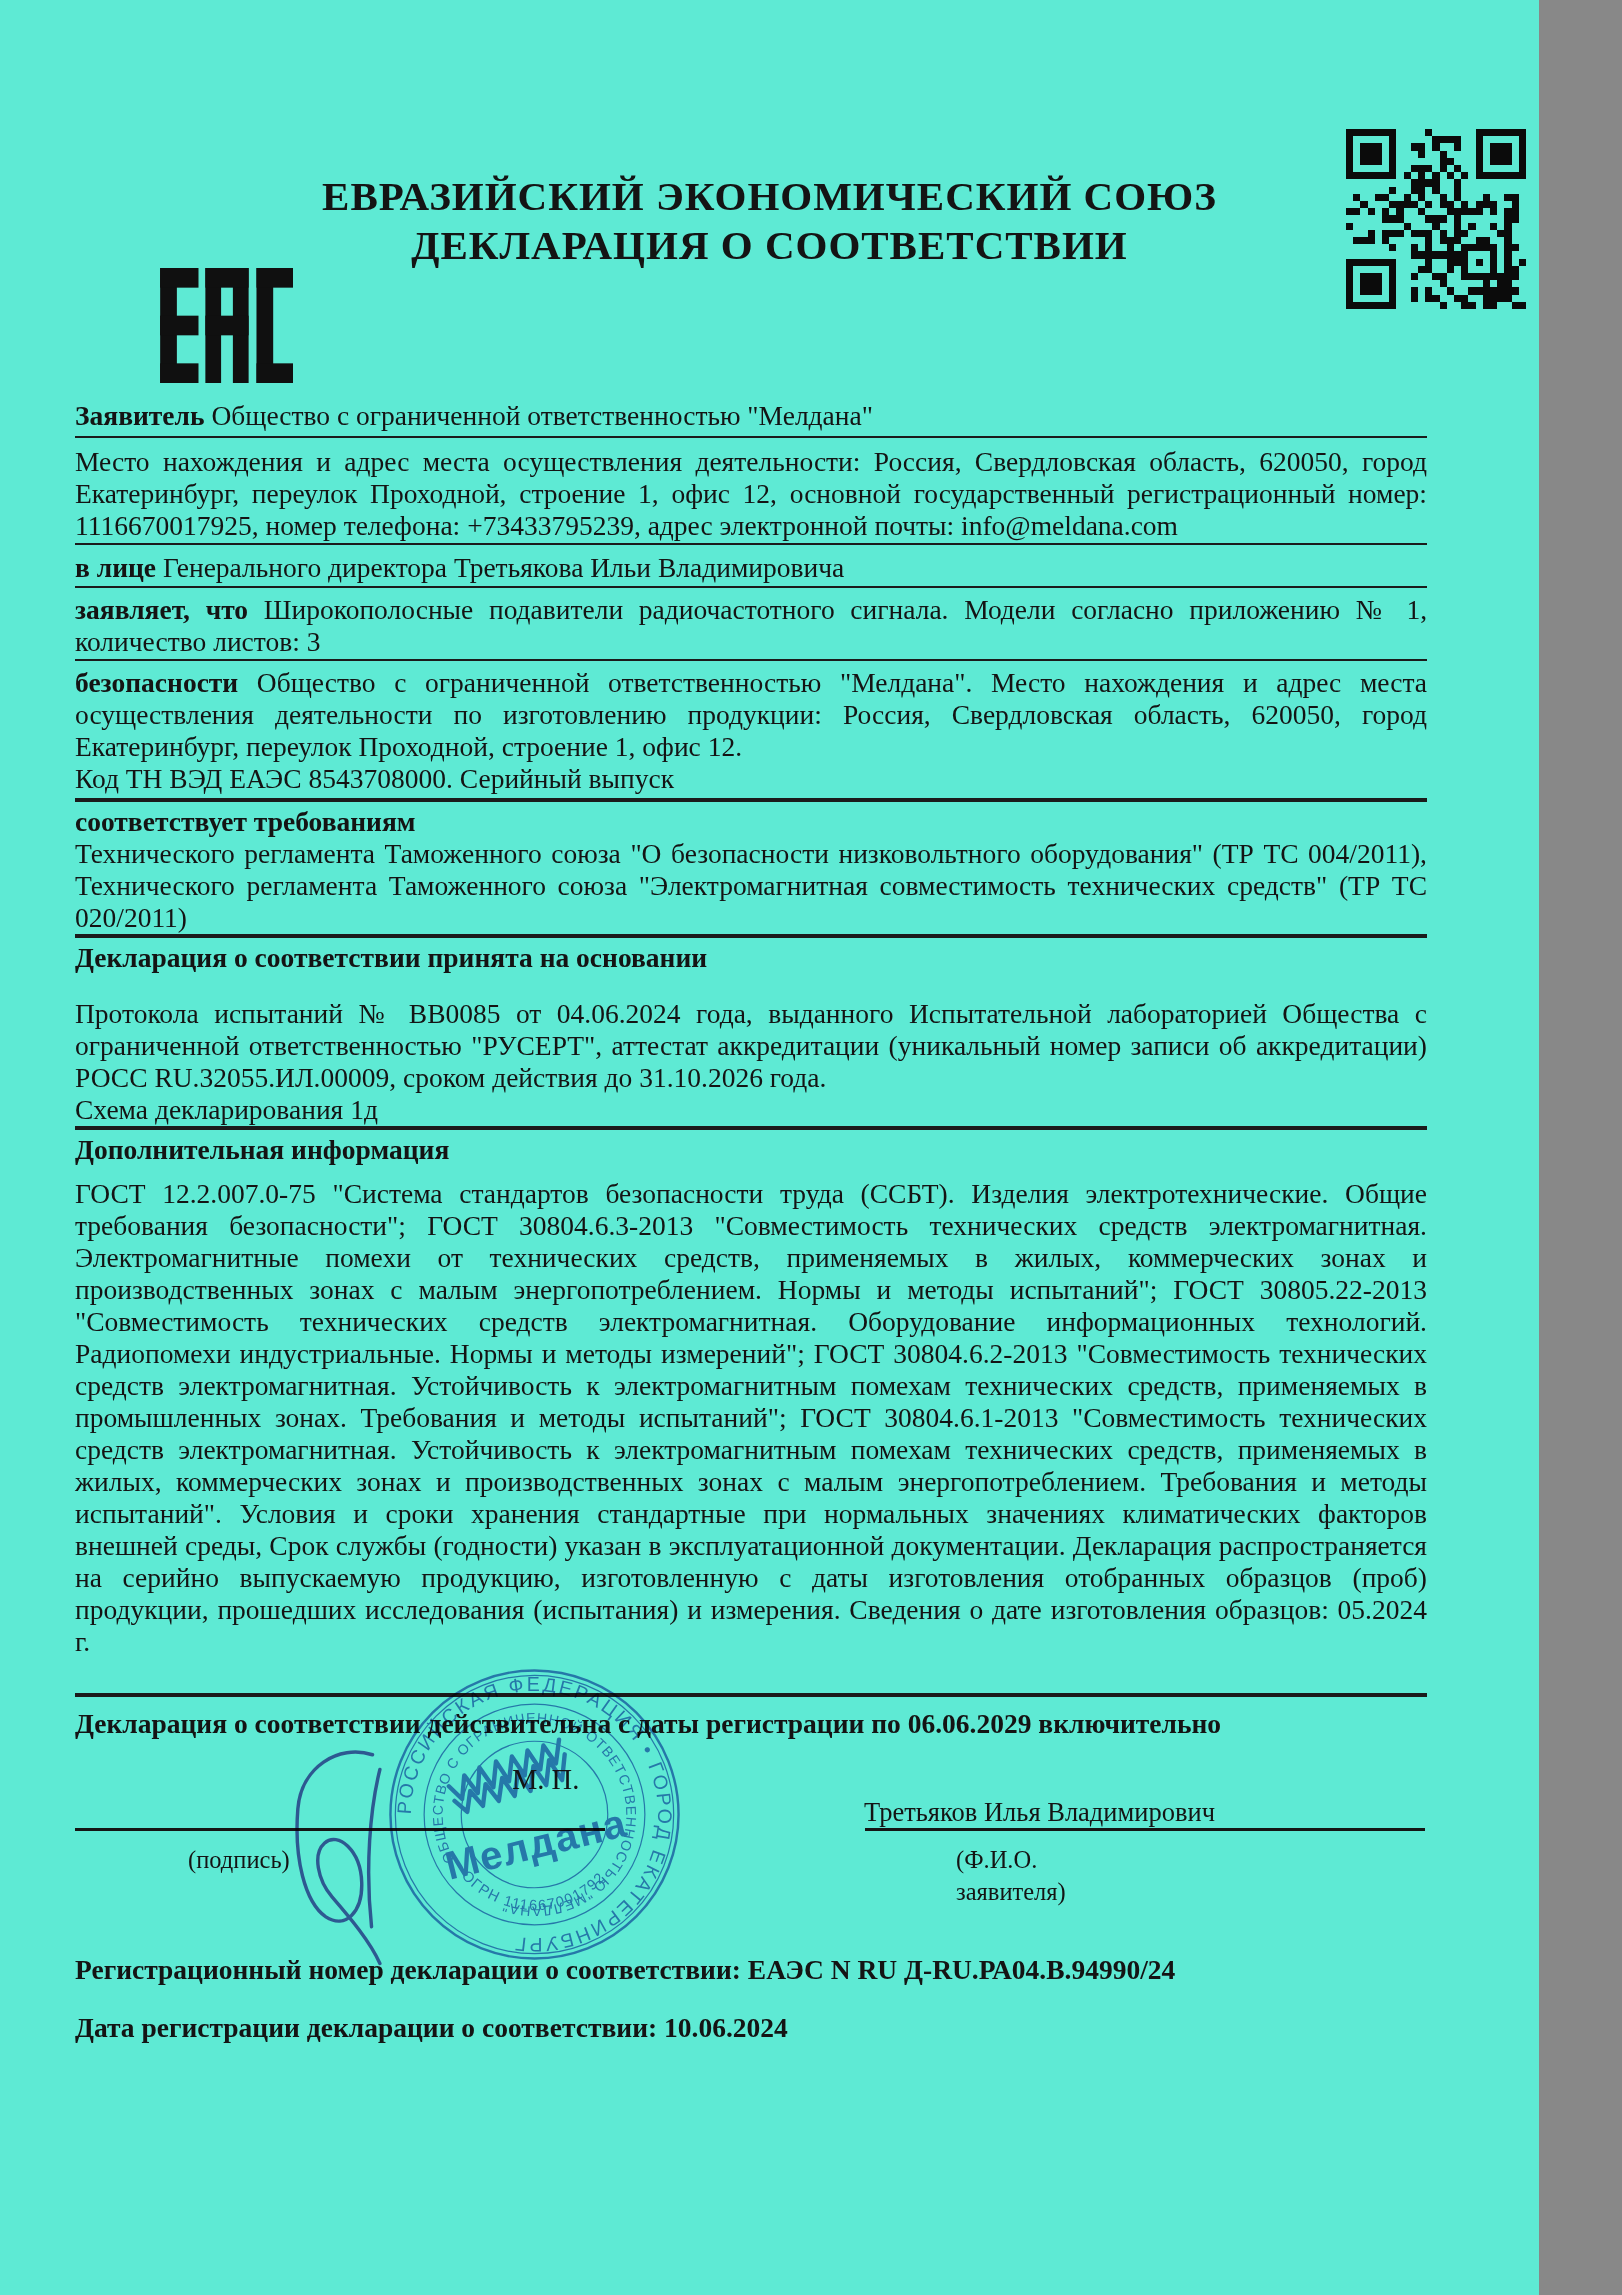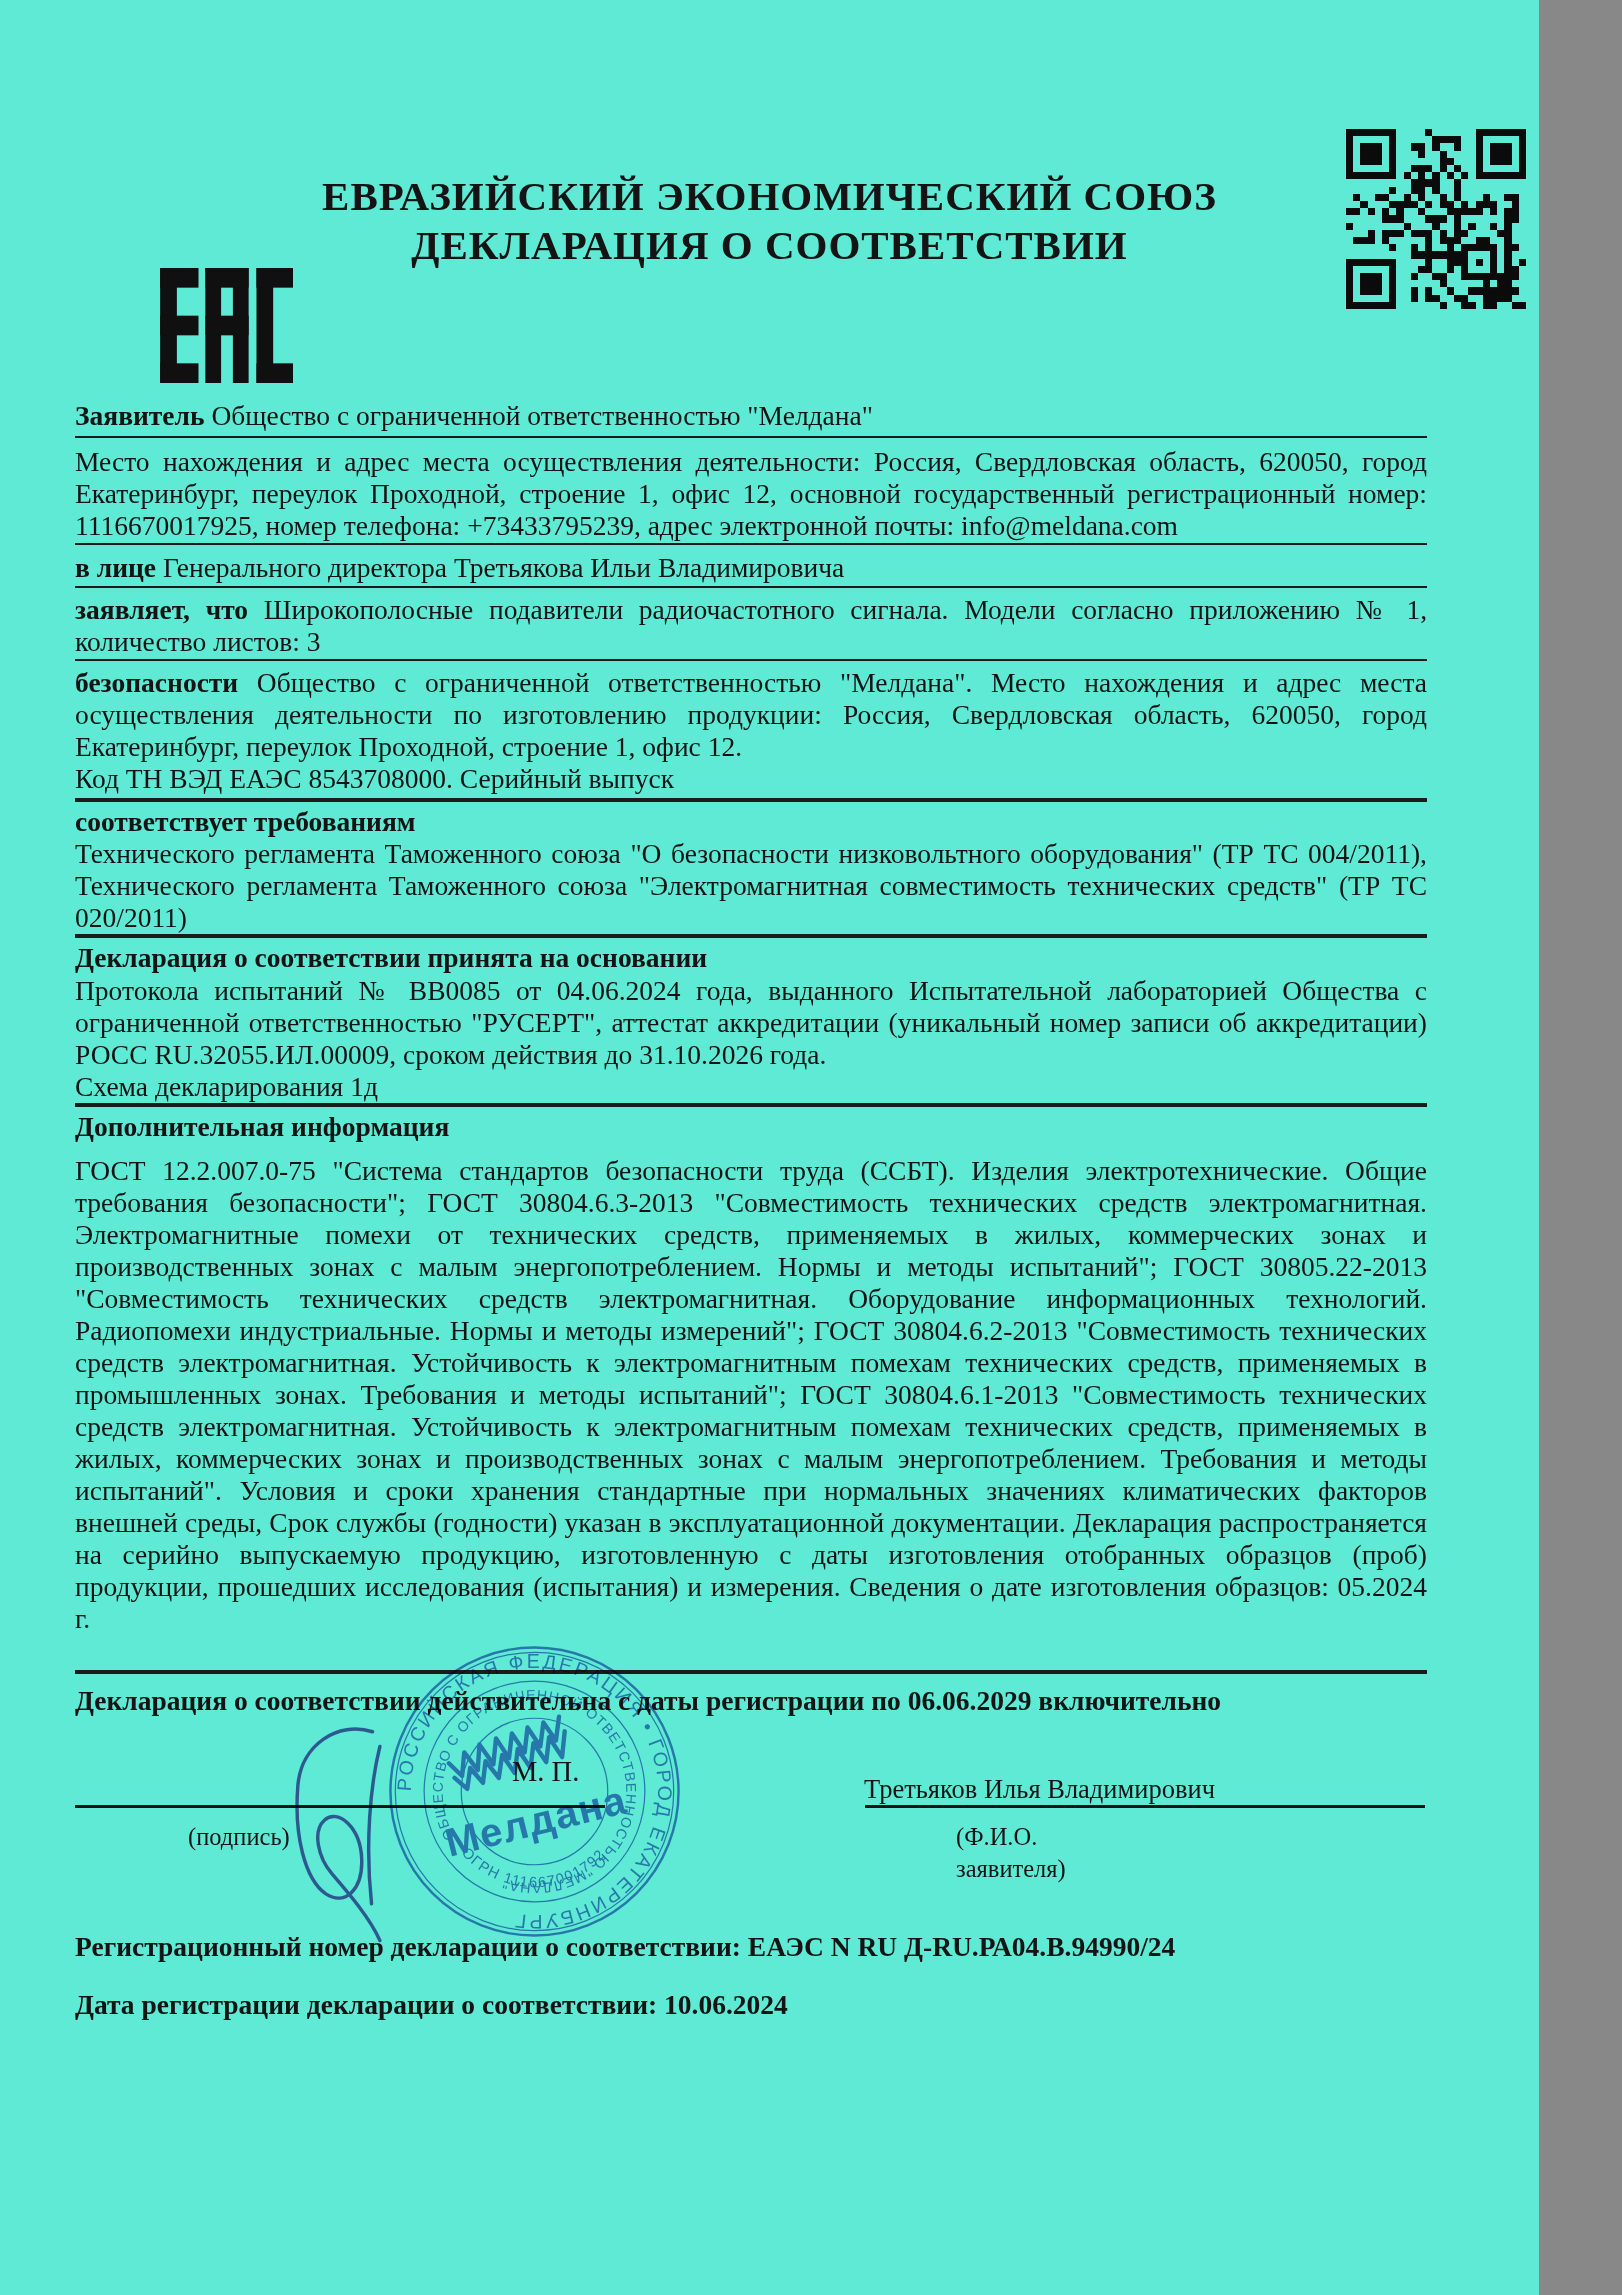--- a/index.html
+++ b/index.html
@@ -10,29 +10,29 @@
   .para{text-align:justify;}
   .b{font-weight:bold;}
   .sep{border:0;border-top:2.5px solid #1b1b1b;margin:0;}
   .thick{border-top-width:4.4px;}
   .eac{position:absolute;left:160px;top:268px;width:133px;height:115px;}
   .qr{position:absolute;left:1346px;top:129px;width:180px;height:180px;}
   .m-applicant{margin-top:130px;}
   .m-sep1{margin-top:3.9px;} .m-address{margin-top:7.9px;} .m-sep2{margin-top:1px;}
   .m-inperson{margin-top:6.9px;} .m-sep3{margin-top:2px;} .m-declares{margin-top:5.9px;}
   .m-sep4{margin-top:1px;} .m-manufacturer{margin-top:6.9px;} .m-sep5{margin-top:2.9px;}
-  .m-complies{margin-top:3.9px;} .m-basishead{margin-top:3.9px;} .m-basis{margin-top:1px;}
+  .m-complies{margin-top:3.9px;} .m-basishead{margin-top:3.9px;} .m-basis{margin-top:24px;}
   .m-addhead{margin-top:3.9px;} .m-additional{margin-top:11.8px;} .m-sep8{margin-top:35px;}
   .m-validity{margin-top:10.8px;}
   .sign-area{position:relative;height:206px;}
   .sign-area *{position:absolute;}
   .sig-line{border-top:3.4px solid #151515;height:0;}
   .sig-line.left{left:0;top:88px;width:530px;}
   .sig-line.right{left:790px;top:88px;width:560px;}
-  .mp{left:437px;top:39px;font-size:28.5px;white-space:nowrap;z-index:3;}
+  .mp{left:437px;top:24px;font-size:28.5px;white-space:nowrap;z-index:3;}
   .declarant-name{left:741px;top:56px;width:447px;text-align:center;font-size:26.5px;white-space:nowrap;z-index:3;}
   .cap{top:104px;width:196px;text-align:left;font-size:24.5px;z-index:3;}
   .cap.sign{left:113px;} .cap.fio{left:881px;}
   .stamp{left:313px;top:-72px;width:293px;height:293px;mix-blend-mode:multiply;opacity:.88;z-index:1;}
   .handsig{left:204px;top:0;width:133px;height:226px;mix-blend-mode:multiply;opacity:.9;z-index:2;}
   .footer-line{font-weight:bold;}
   .f-reg{margin-top:8.8px;} .f-date{margin-top:25.5px;}
   .stamp text{font-family:"Liberation Sans", sans-serif;}
 </style>
 </head>

